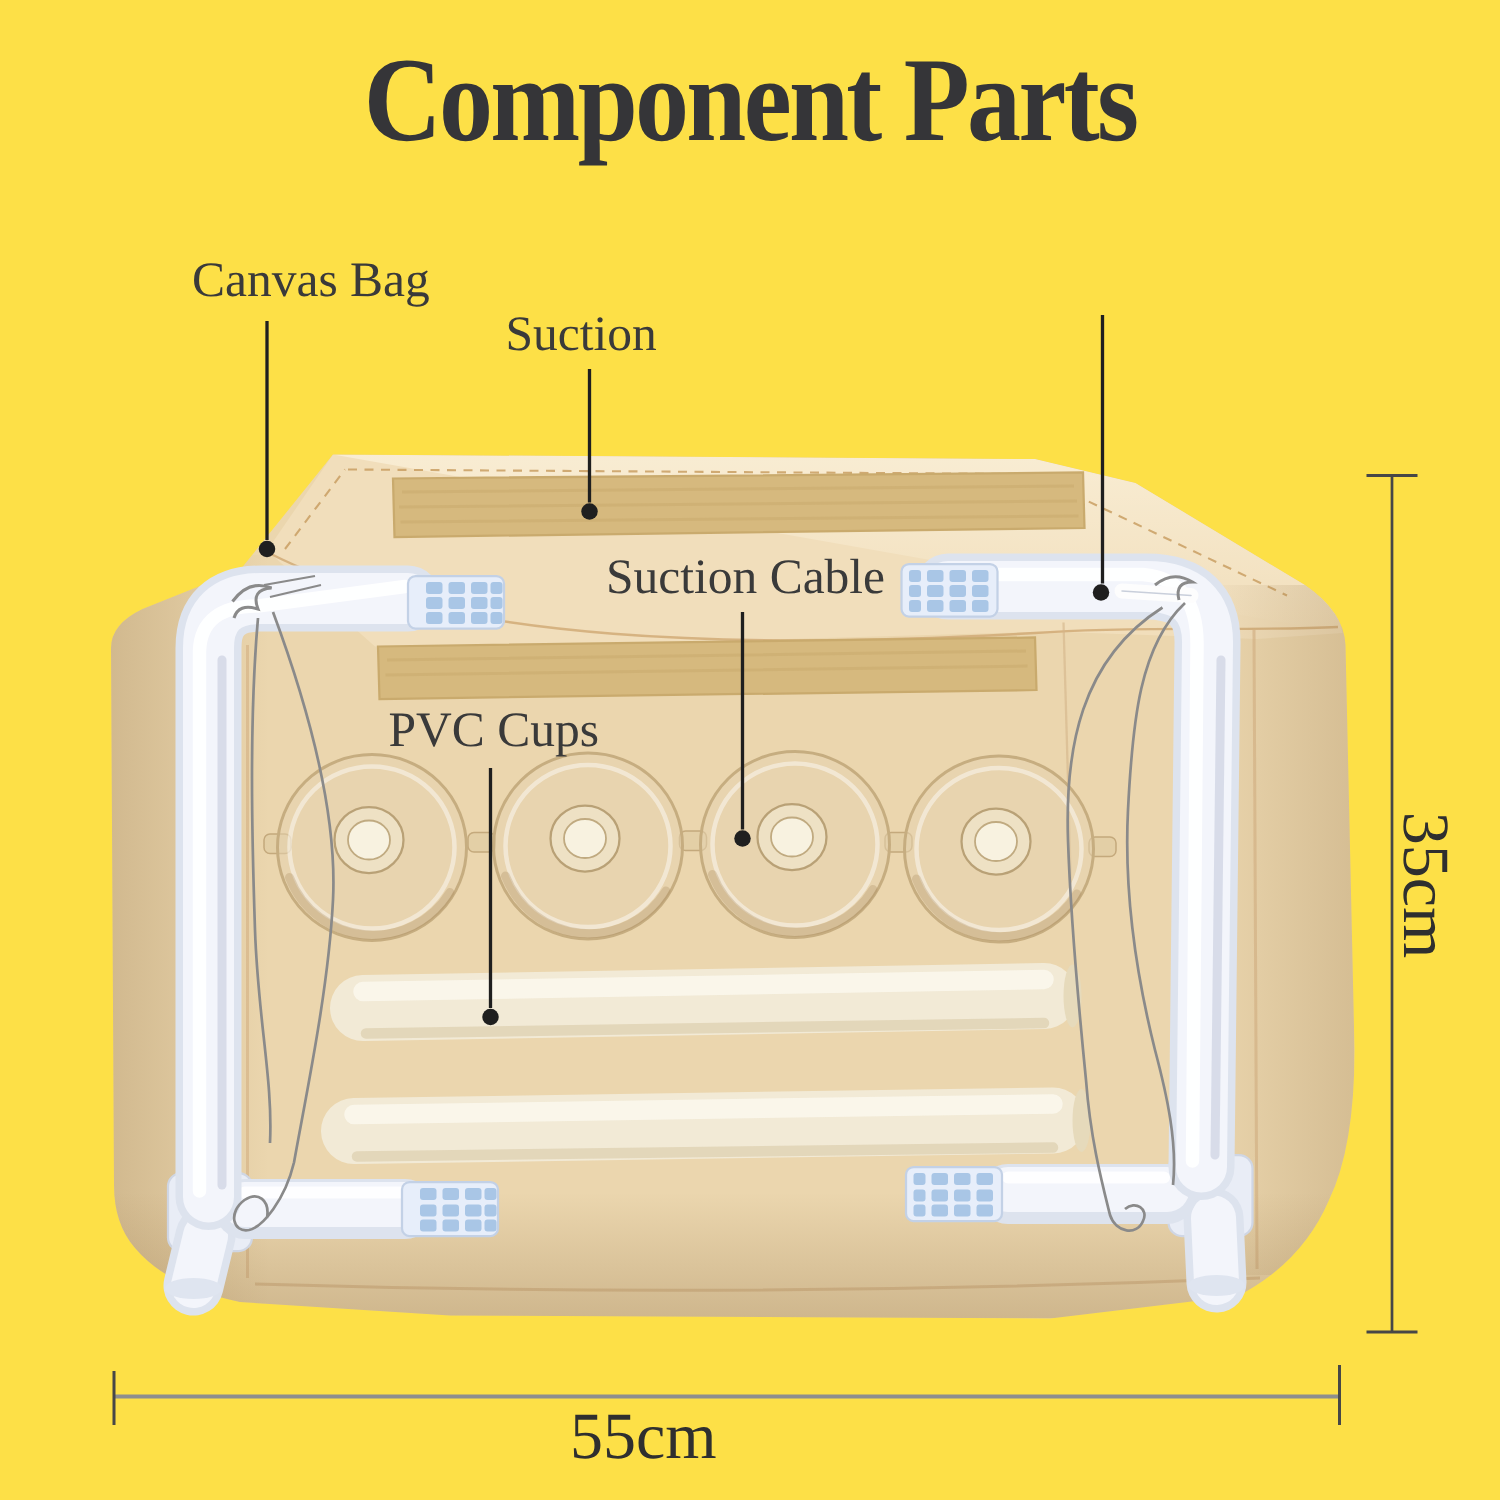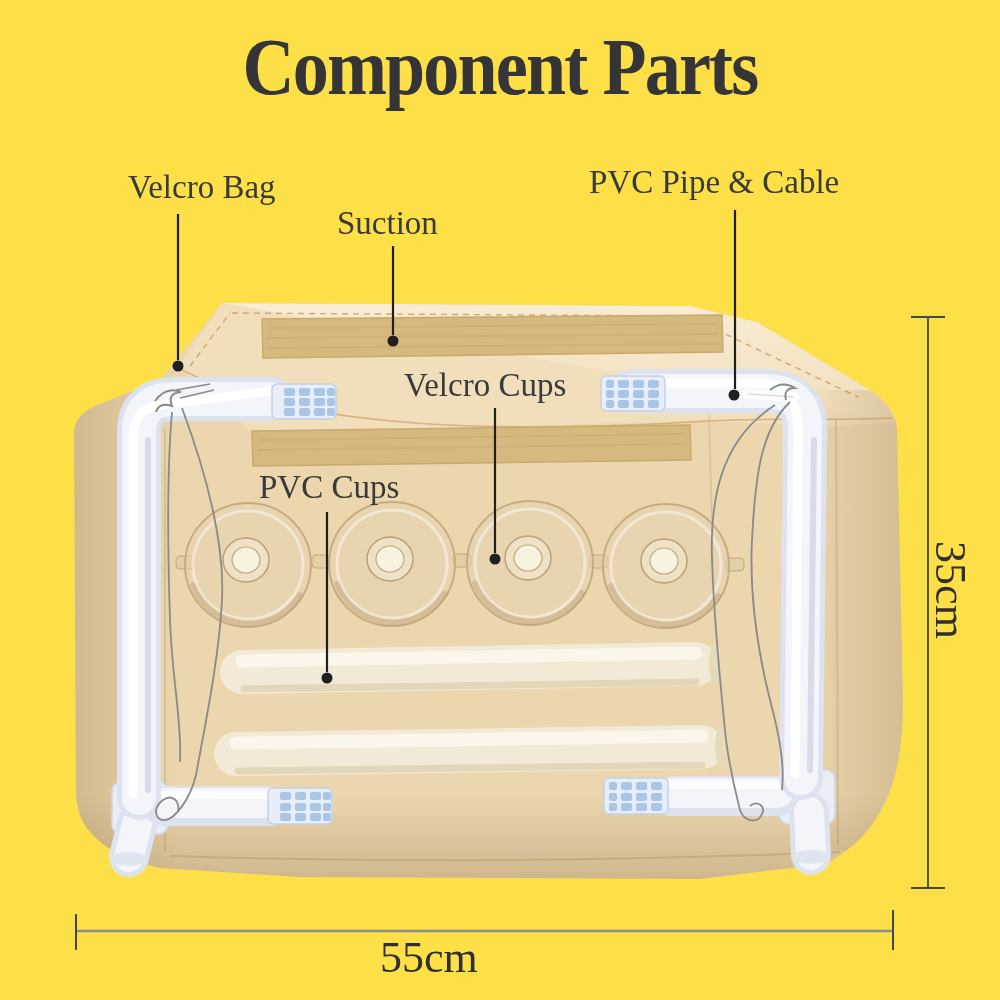--- a/index.html
+++ b/index.html
@@ -278,21 +278,20 @@
     </g>
     <g fill="none">
       <path d="M76,931 L893,931" stroke="var(--dim_gray)" stroke-width="2.6"></path>
       <path d="M76,914 L76,950" stroke="#474747" stroke-width="2"></path>
       <path d="M893,910 L893,950" stroke="#474747" stroke-width="2"></path>
     </g>
   </svg>
 
   <div class="title">Component Parts</div>
 
-  <div class="lbl" style="left:128px;top:171px">Velcro Bag</div>
+  <div class="lbl" style="left:128px;top:171px">Canvas Bag</div>
   <div class="lbl" style="left:337px;top:207px">Suction</div>
-  <div class="lbl" style="left:589px;top:166px">PVC Pipe &amp; Cable</div>
-  <div class="lbl" style="left:404px;top:369px">Velcro Cups</div>
+  <div class="lbl" style="left:404px;top:369px">Suction Cable</div>
   <div class="lbl" style="left:259px;top:471px">PVC Cups</div>
 
   <div class="dim" id="dim-35">35cm</div>
   <div class="dim" id="dim-55">55cm</div>
 </div>
 
 </body></html>

